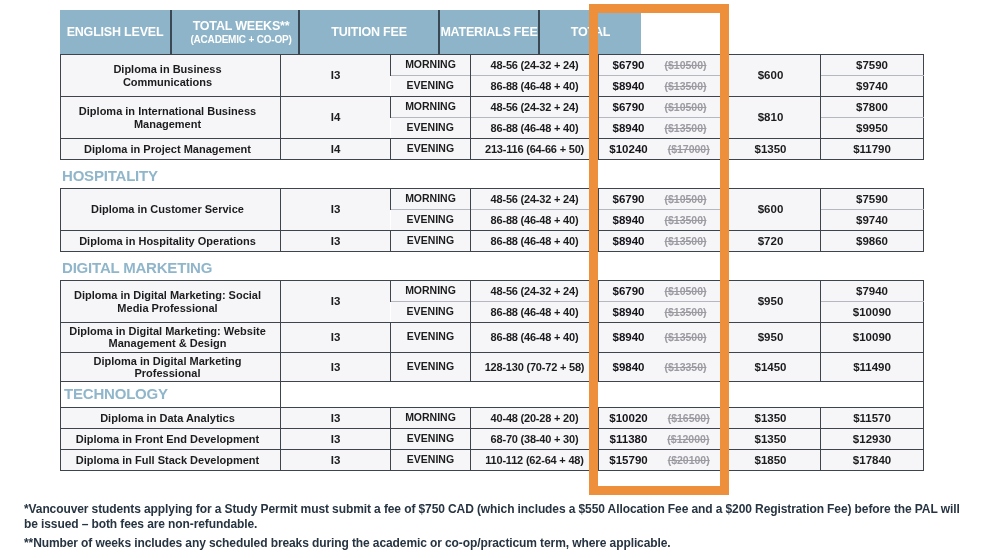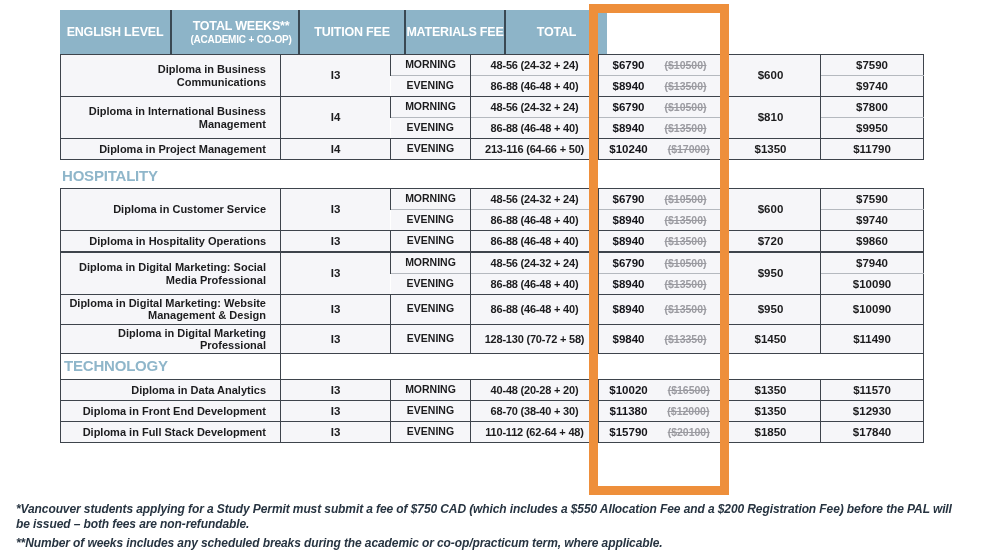--- a/index.html
+++ b/index.html
@@ -41,21 +41,21 @@
     font-weight: 700; font-size: 11.5px; color: #1c1c1e;
     text-align: center; vertical-align: middle;
     padding: 2px 3px; height: 21px; line-height: 1.12;
     border-left: 1.5px solid var(--line-dark);
     overflow: hidden;
   }
   td:first-child { border-left: none; }
   tr.group-start td { border-top: 1.5px solid var(--line-dark); }
   tr:first-child td { border-top: none; }
   tr.sub-row td { border-top: 1px solid #b5b9bf; }
-  td.program { text-align: right; padding: 2px 14px 2px 8px; font-size: 11px; }
+  td.program { text-align: center; padding: 2px 14px 2px 8px; font-size: 11px; }
   td.level { font-size: 11.5px; }
   td.schedule { font-size: 10.5px; }
   td.weeks { font-size: 11px; letter-spacing: -0.2px; }
   .price { color: #15151a; }
   .old-price {
     color: #9b9ba1; text-decoration: line-through;
     font-size: 10.5px; margin-left: 20px;
   }
   tr.tech-heading td { background: #ffffff; height: 26px; }
   td.tech-title { text-align: left; padding-left: 3px; }
@@ -64,22 +64,22 @@
   .overlay {
     position: absolute; left: 589px; top: 4px;
     width: 140px; height: 491px;
     border: 9px solid var(--accent);
     box-sizing: border-box; pointer-events: none; z-index: 5;
     background: transparent;
   }
 
   
   .footnotes {
-    position: absolute; left: 16px; top: 502px; width: 940px;
-    color: #273441; font-style: italic; font-weight: 700;
+    position: absolute; left: 24px; top: 502px; width: 940px;
+    color: #273441; font-weight: 700;
     font-size: 12px; line-height: 1.28; letter-spacing: -0.1px;
   }
   .footnotes p { margin: 0 0 3px 0; }
 </style>
 </head>
 <body>
 
 <div id="sheet">
   <div class="overlay"></div>
   <div class="footnotes">
@@ -87,21 +87,21 @@
     <p>**Number of weeks includes any scheduled breaks during the academic or co-op/practicum term, where applicable.</p>
   </div>
 <div class="col-header-row">
       <div class="hdr-cell" style="width: 110px;">
         <span>ENGLISH LEVEL</span>
       </div>
       <div class="hdr-cell" style="width: 128px; padding-left: 12px;">
         <span>TOTAL WEEKS**</span>
         <span class="hdr-sub">(ACADEMIC + CO-OP)</span>
       </div>
-      <div class="hdr-cell" style="width: 106px;">
+      <div class="hdr-cell" style="width: 140px;">
         <span>TUITION FEE</span>
       </div>
       <div class="hdr-cell" style="width: 100px;">
         <span>MATERIALS FEE</span>
       </div>
       <div class="hdr-cell" style="width: 103px;">
         <span>TOTAL</span>
       </div>
     </div>
     <table class="fees">
@@ -187,20 +187,21 @@
           <td class="program" rowspan="1">Diploma in Hospitality Operations</td>
           <td class="level" rowspan="1">I3</td>
           <td class="schedule">EVENING</td>
           <td class="weeks">86-88 (46-48 + 40)</td>
           <td class="tuition"><span class="price">$8940</span><span class="old-price">($13500)</span></td>
           <td class="materials" rowspan="1">$720</td>
           <td class="total">$9860</td>
         </tr>
       </tbody>
     </table>
+    <div class="section-heading">DIGITAL MARKETING</div>
     <table class="fees">
       <colgroup>
         <col style="width: 220px;">
         <col style="width: 110px;">
         <col style="width: 80px;">
         <col style="width: 128px;">
         <col style="width: 122px;">
         <col style="width: 100px;">
         <col style="width: 103px;">
       </colgroup>

